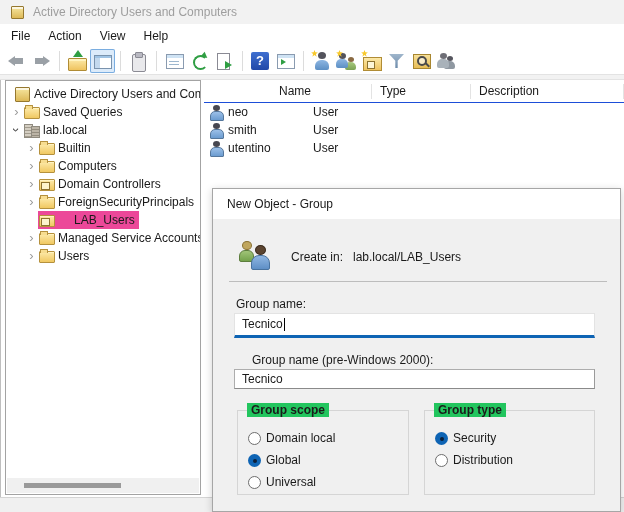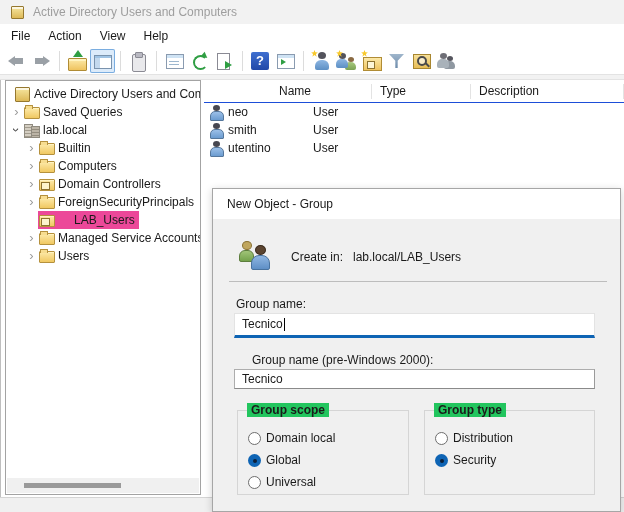--- a/index.html
+++ b/index.html
@@ -460,26 +460,26 @@
           </div>
 
       </div>
     </div>
 
     <div class="gbox gtype">
       <span class="legend">Group type</span>
       <div class="radios">
 
           <div class="radiorow">
+            <span class="radio" data-checked="true"></span>
+            <span class="rlabel">Security</span>
+          </div>
+
+          <div class="radiorow">
             <span class="radio" data-checked="false"></span>
             <span class="rlabel">Distribution</span>
           </div>
 
-          <div class="radiorow">
-            <span class="radio" data-checked="true"></span>
-            <span class="rlabel">Security</span>
-          </div>
-
       </div>
     </div>
   </div>
 
 </div>
 
 </body></html>

